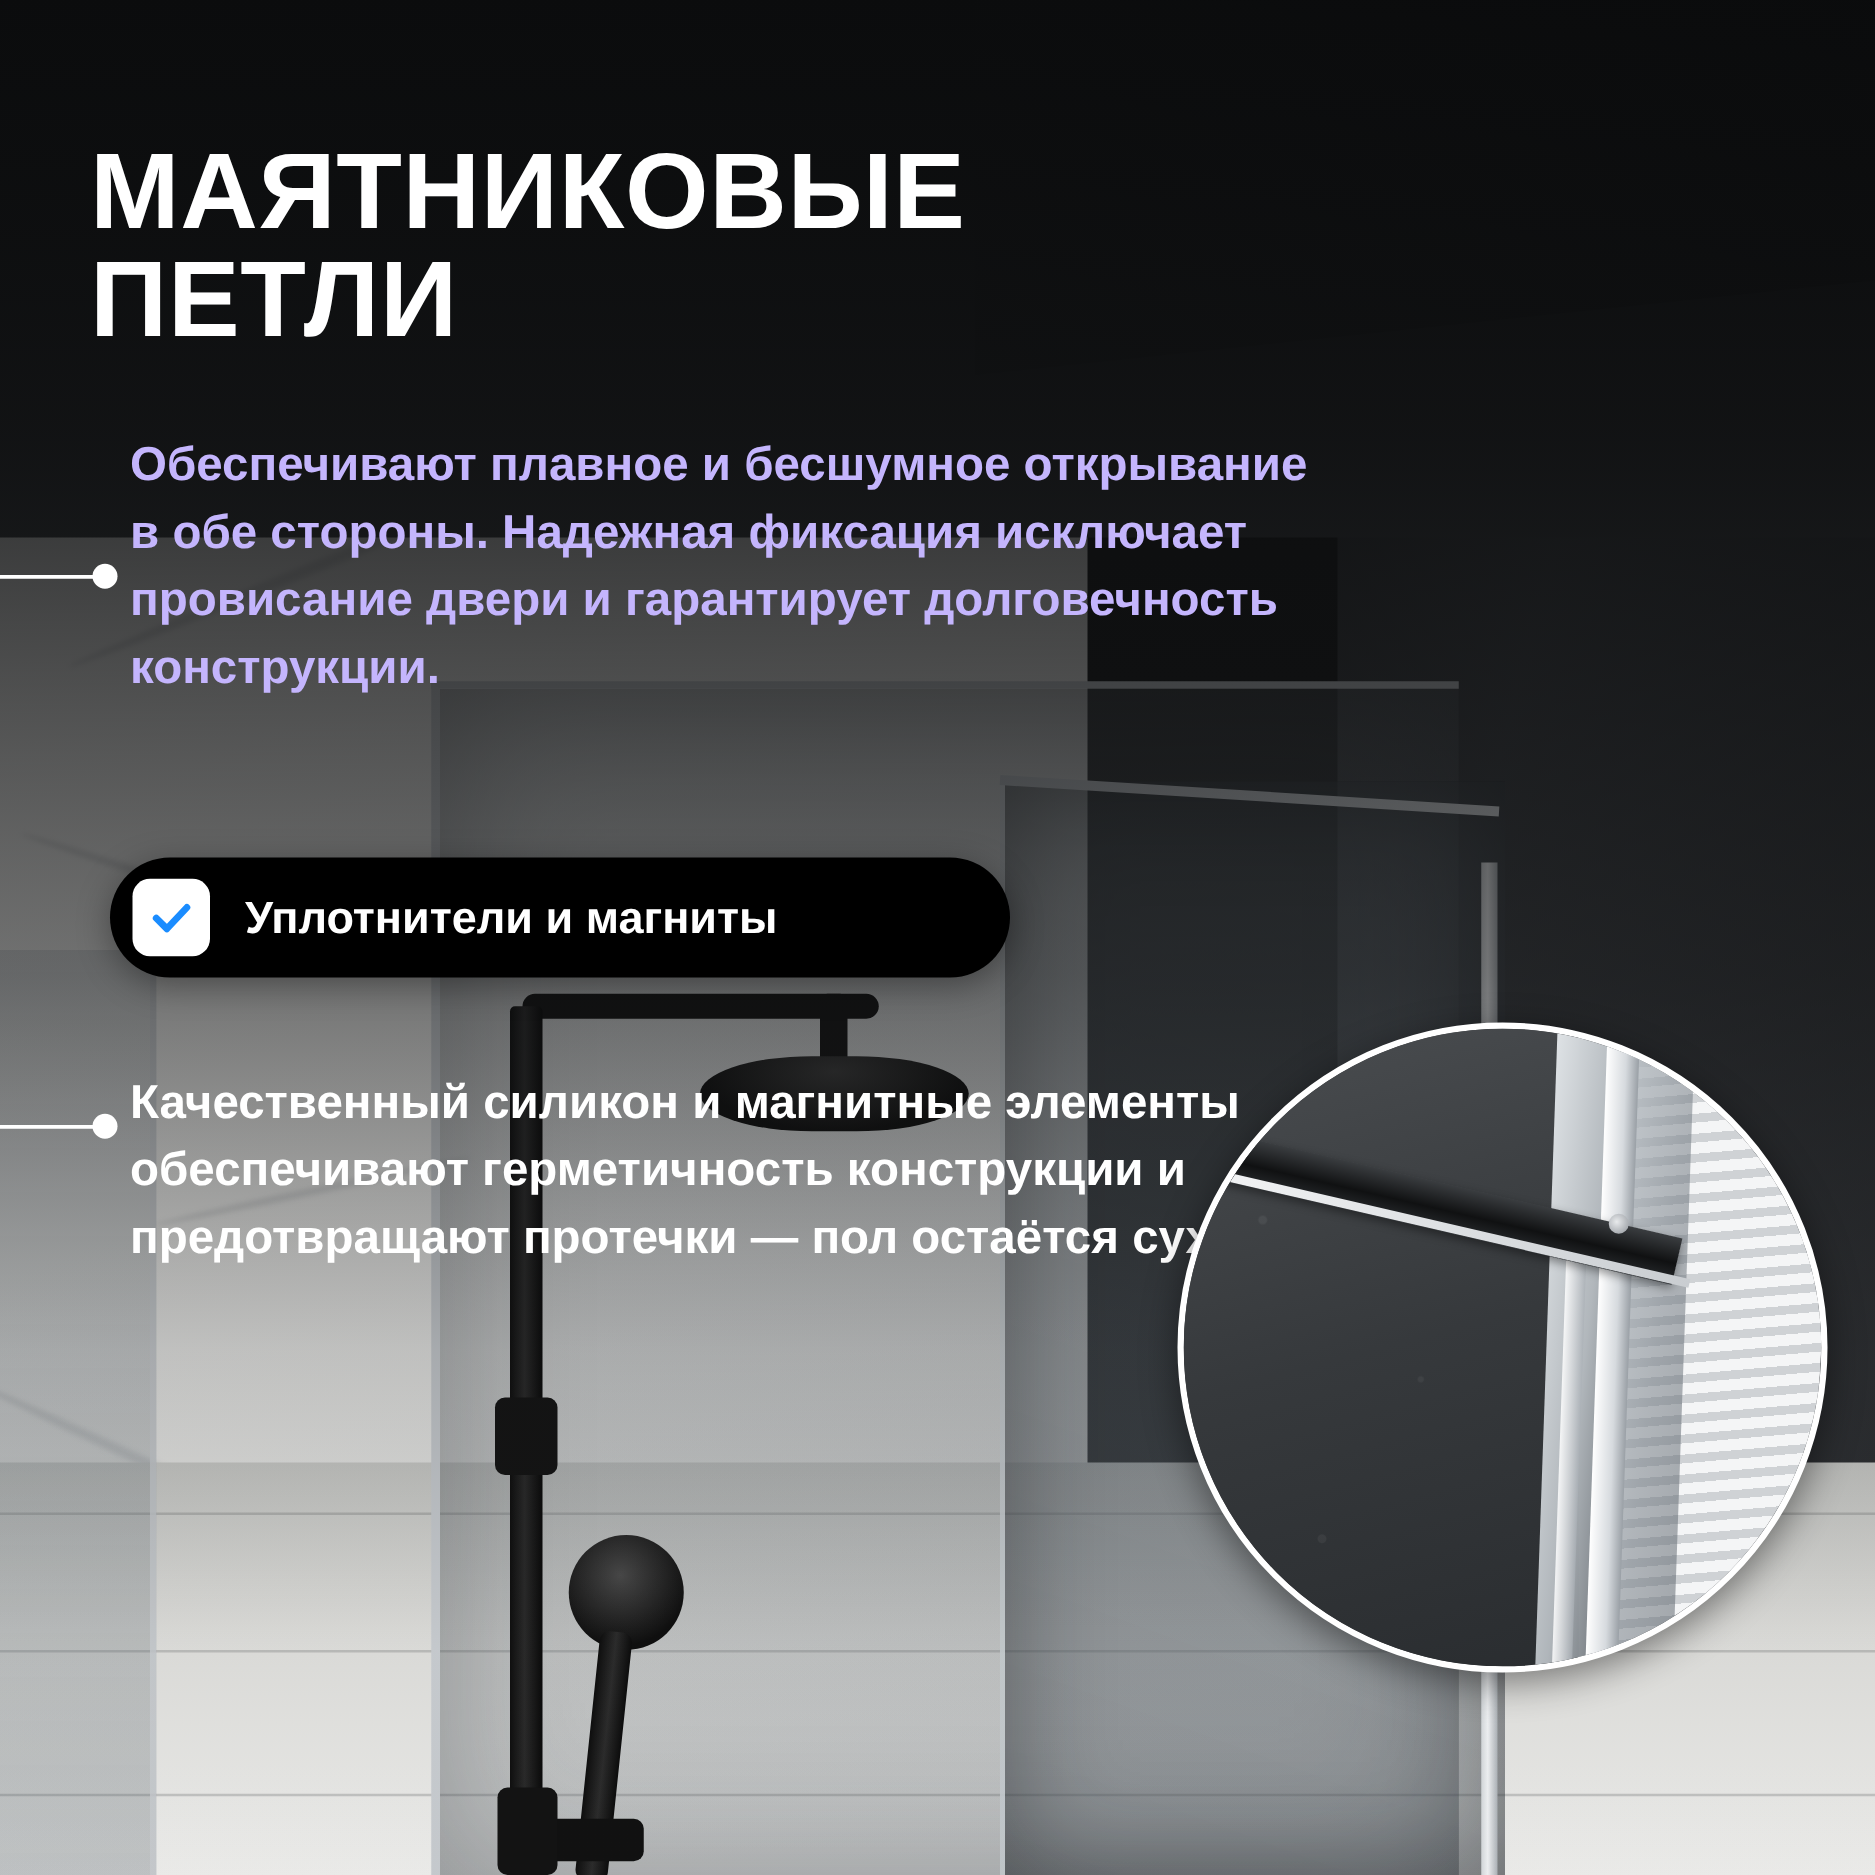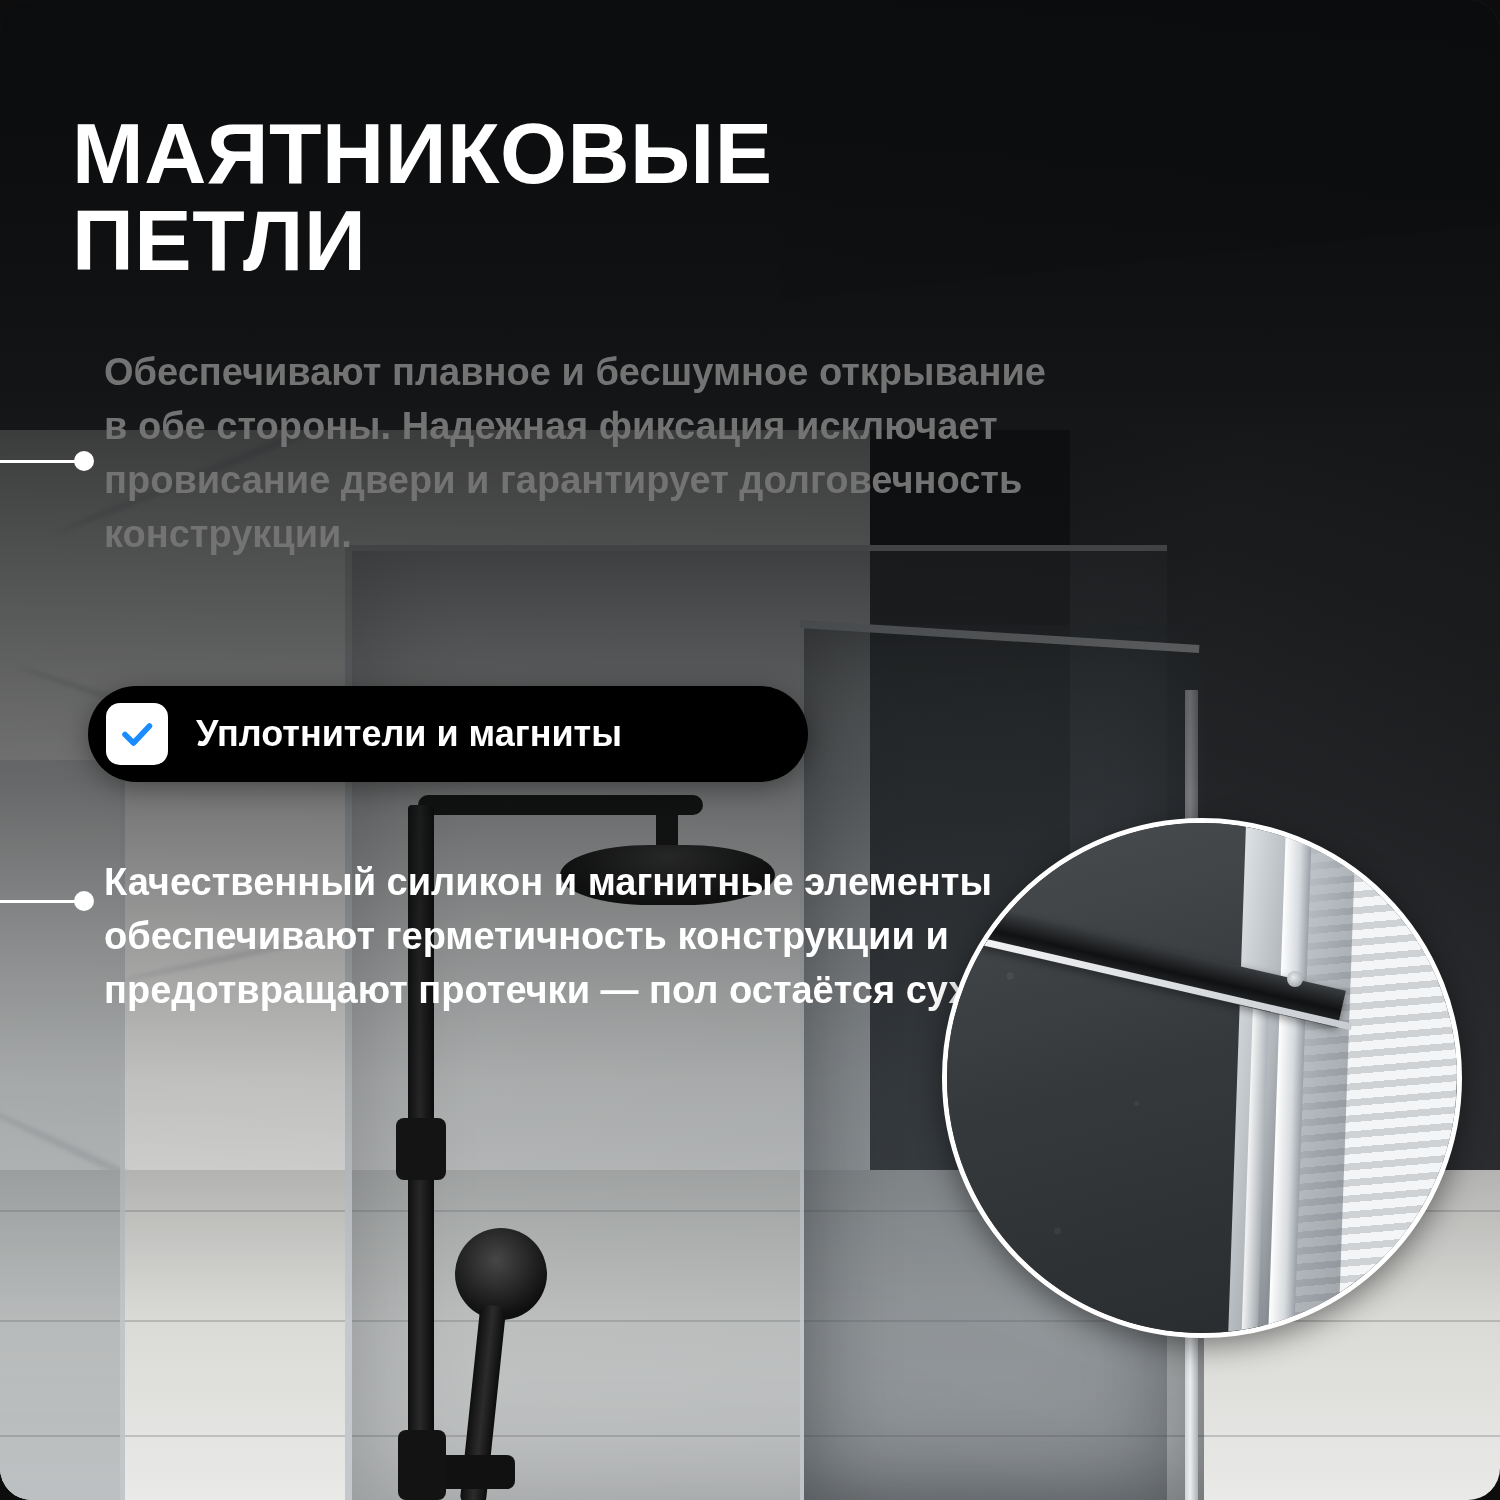--- a/index.html
+++ b/index.html
@@ -7,21 +7,20 @@
     padding: 0;
     background: #0d0d0d;
   }
   .canvas {
     position: relative;
     width: 1500px;
     height: 1500px;
     overflow: hidden;
     font-family: "Liberation Sans", sans-serif;
     background: #151617;
-    border-radius: 32px;
   }
 
   
   .photo {
     position: absolute;
     inset: 0;
     overflow: hidden;
   }
   
   .ceiling {
@@ -175,21 +174,21 @@
     font-size: 86px;
     line-height: 1.02;
     font-weight: 700;
     letter-spacing: 0.5px;
   }
 
   .para-1 {
     position: absolute;
     left: 104px; top: 308px;
     width: 960px;
-    color: #737373;
+    color: #c4b5fd;
     font-size: 38px;
     line-height: 1.42;
     font-weight: 700;
   }
 
   .bullet-line-1 {
     position: absolute;
     left: 0; top: 460px;
     width: 92px; height: 3px;
     background: #ffffff;

